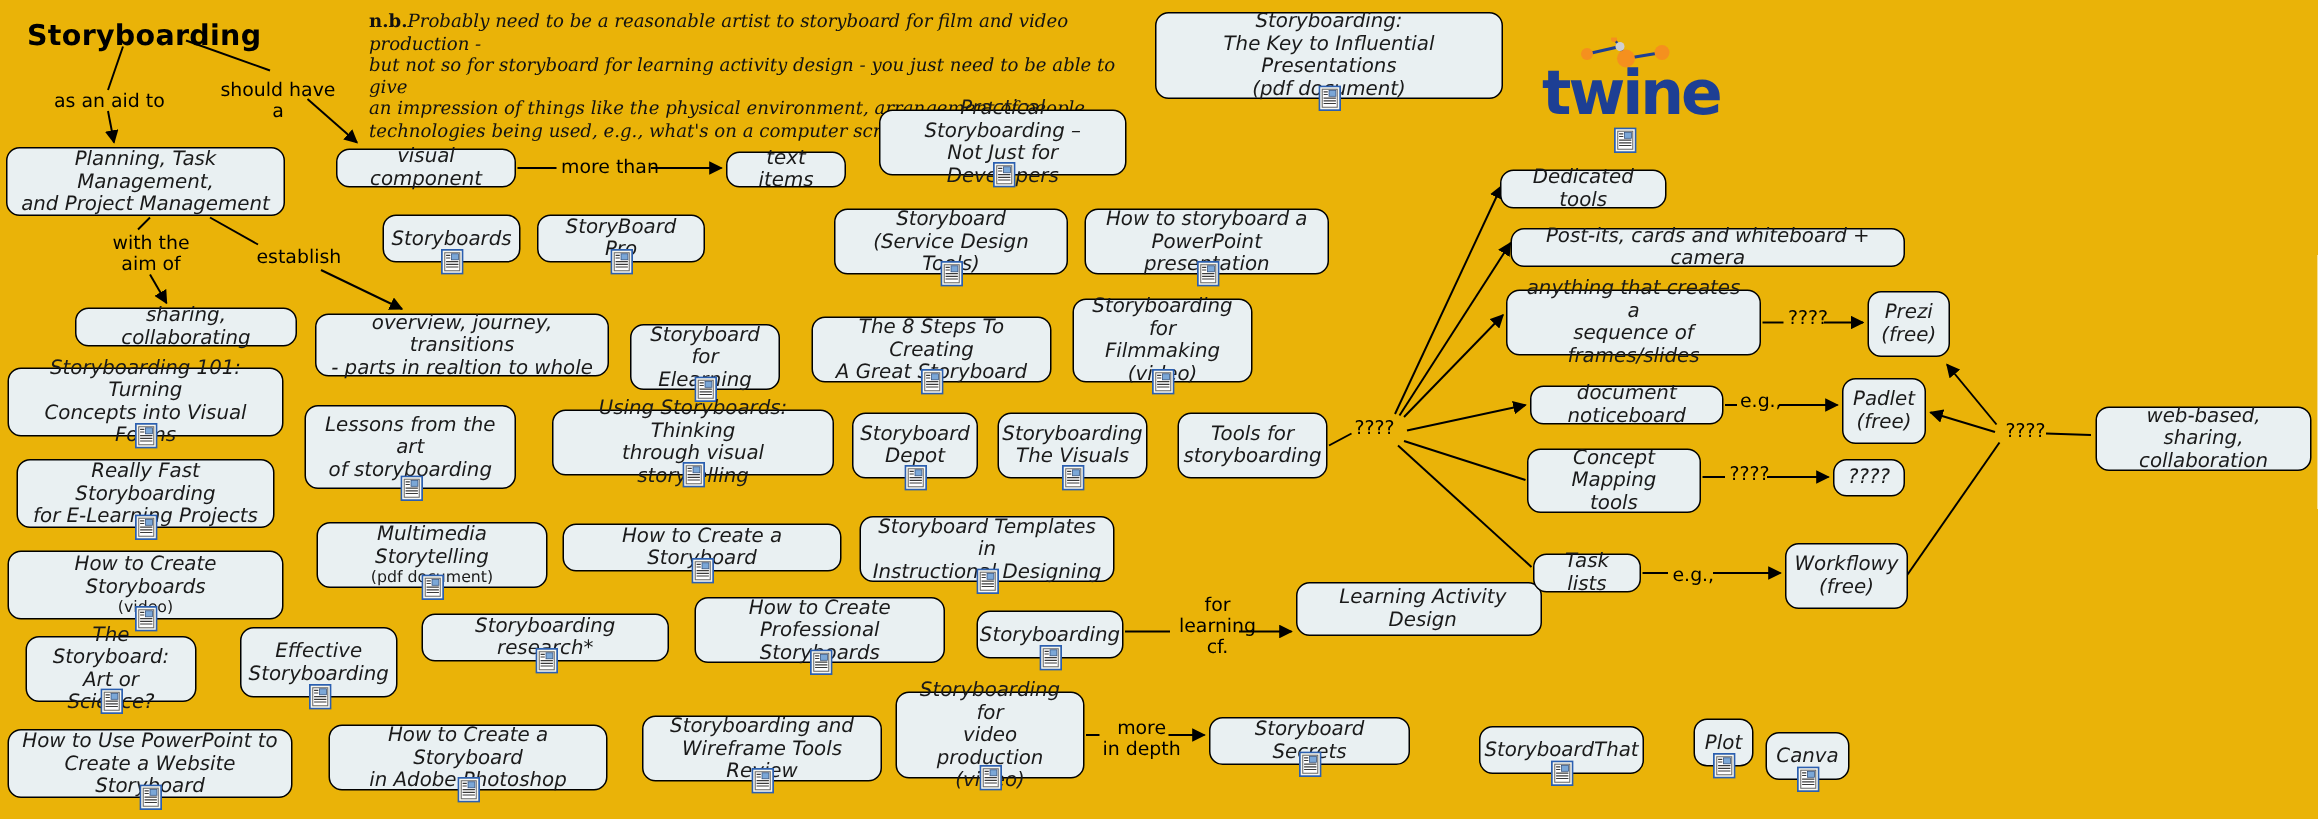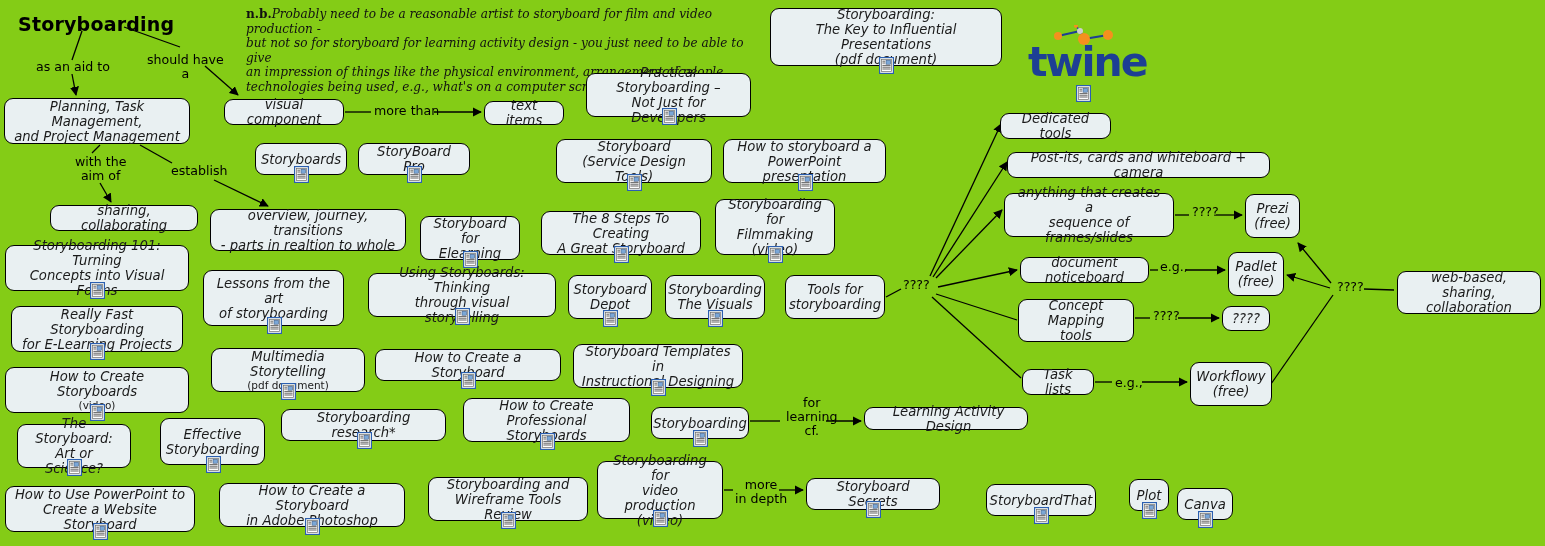--- a/index.html
+++ b/index.html
@@ -5,21 +5,21 @@
 <style>
   html,body{margin:0;padding:0;background:#ffffff;}
   body{
     font-family:"DejaVu Sans", sans-serif;
     -webkit-font-smoothing:antialiased;
   }
   #canvas{
     position:relative;
     width:1545px;
     height:546px;
-    background:#84cc16;
+    background:#eab308;
     overflow:hidden;
   }
   #edge-layer{
     position:absolute;
     left:0; top:0;
     width:1545px; height:546px;
     pointer-events:none;
   }
   .node{
     position:absolute;
@@ -581,21 +581,21 @@
           <rect x="7" y="3.2" width="4.6" height="4" fill="#7ba7d7" stroke="#324f7a" stroke-width="0.5"></rect>
           <g stroke="#3a3a3a" stroke-width="0.8">
             <line x1="3.4" y1="4.2" x2="6.2" y2="4.2"></line>
             <line x1="3.4" y1="6.0" x2="6.2" y2="6.0"></line>
             <line x1="3.4" y1="8.4" x2="11.6" y2="8.4"></line>
             <line x1="3.4" y1="10.2" x2="11.6" y2="10.2"></line>
             <line x1="3.4" y1="12.0" x2="11.6" y2="12.0"></line>
           </g>
         </svg>
       </div>
-      <div class="node" style="left: 864px; top: 407px; width: 164px; height: 23px; padding-left: 12px;">
+      <div class="node" style="left: 864px; top: 388px; width: 164px; height: 36px; padding-left: 12px;">
         <div class="label">Learning Activity Design</div>
       </div>
       <div class="node" style="left: 5px; top: 486px; width: 190px; height: 46px;">
         <div class="label">How to Use PowerPoint to
 Create a Website Storyboard</div>
         <svg class="doc-icon" viewBox="0 0 15 17">
           <rect x="0.5" y="0.5" width="14" height="16" fill="#f7f7ef" stroke="#2b5fb0" stroke-width="1.3"></rect>
           <rect x="2.5" y="2.5" width="10" height="12" fill="#ffffff" stroke="#6d6d6d" stroke-width="0.7"></rect>
           <rect x="7" y="3.2" width="4.6" height="4" fill="#7ba7d7" stroke="#324f7a" stroke-width="0.5"></rect>
           <g stroke="#3a3a3a" stroke-width="0.8">

